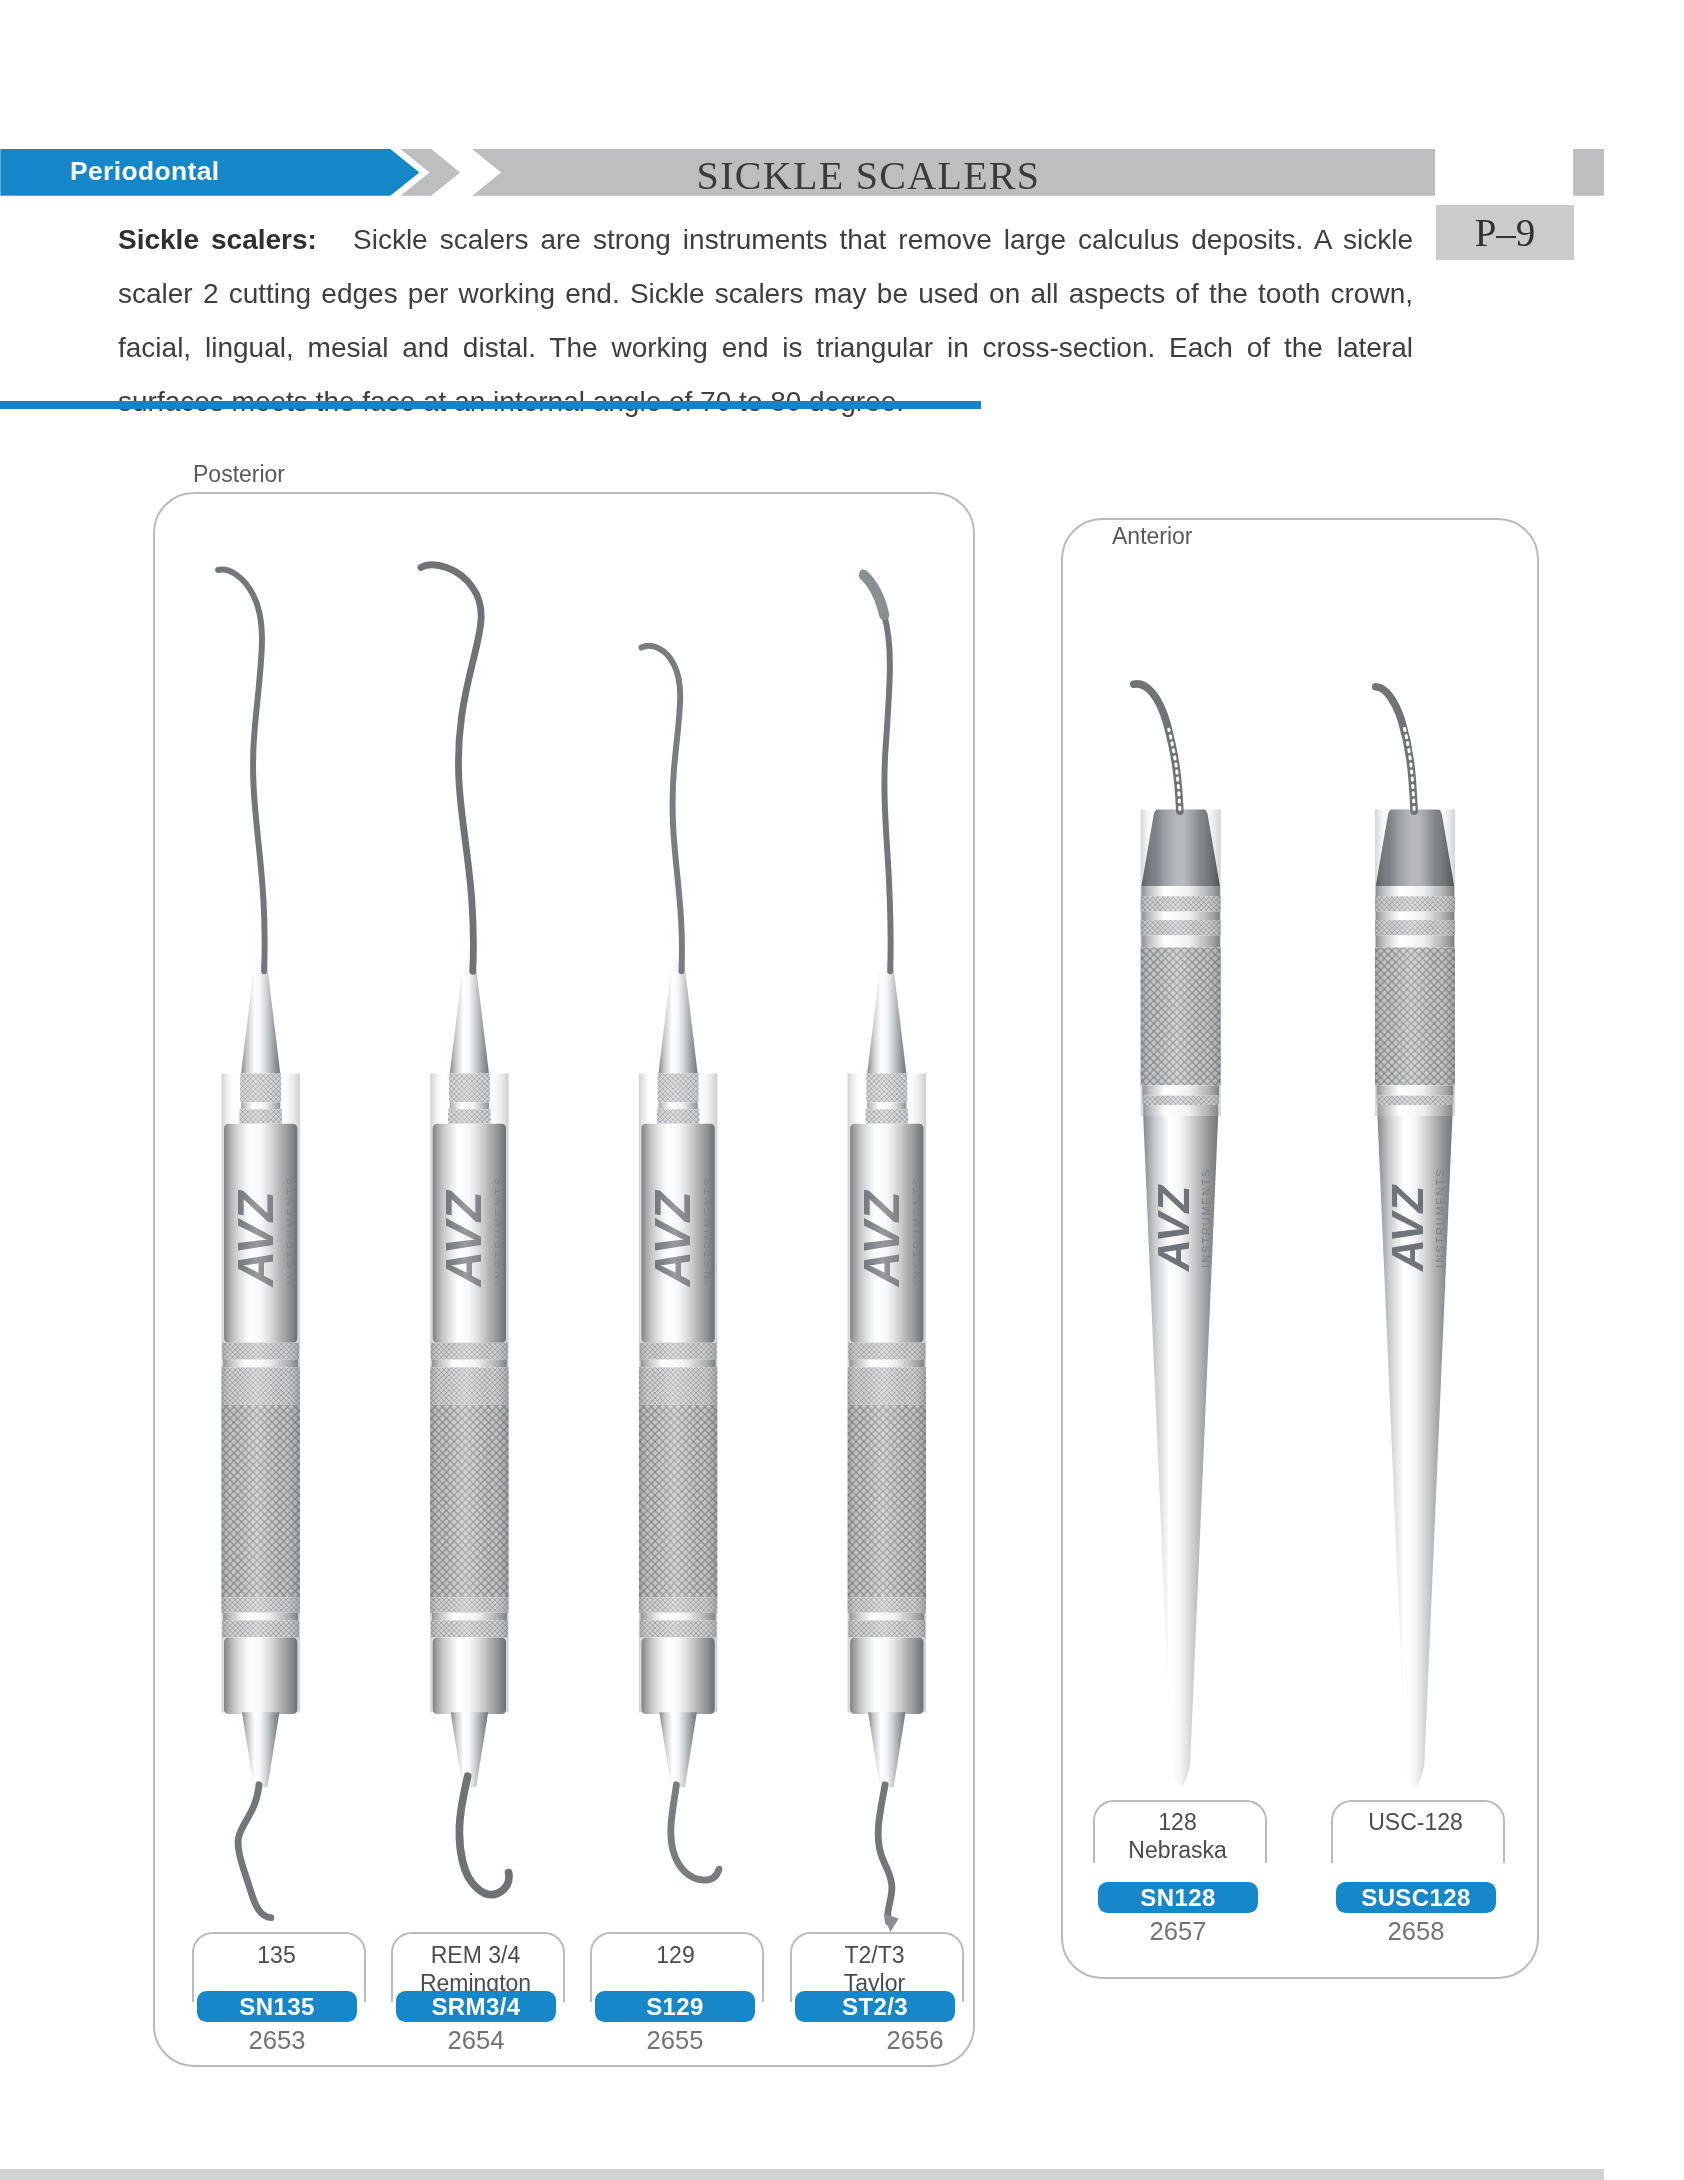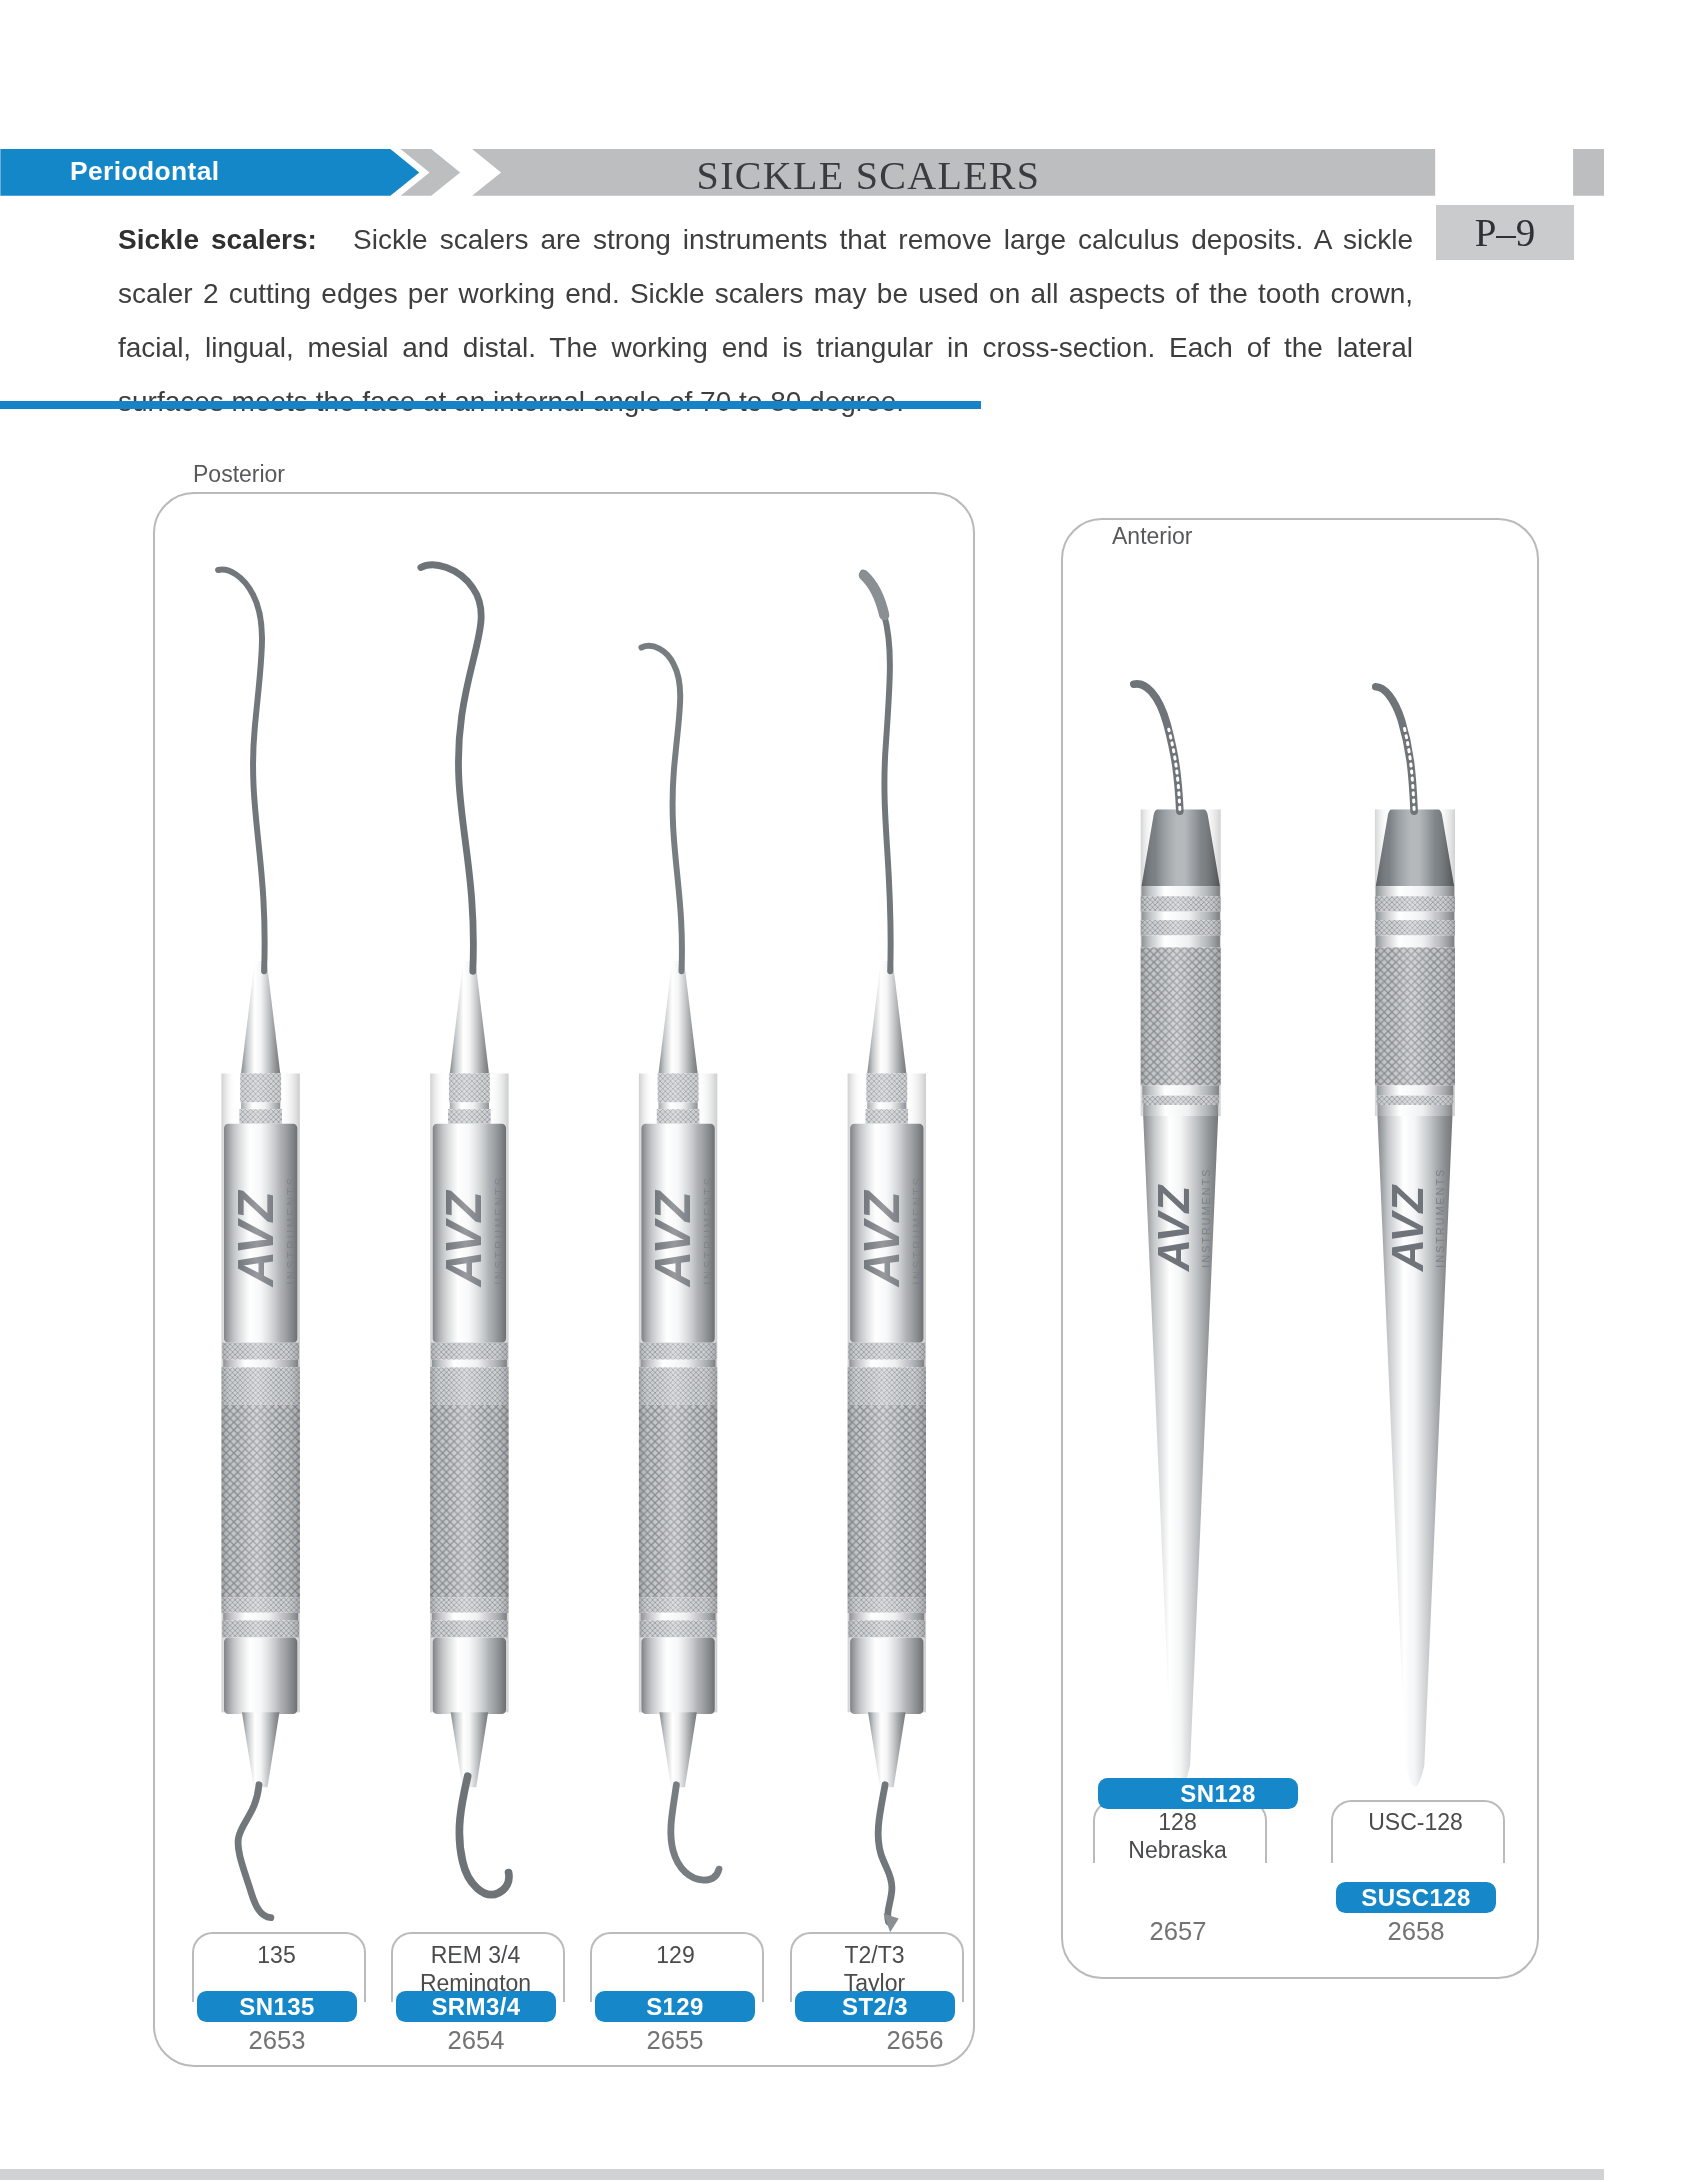--- a/index.html
+++ b/index.html
@@ -195,21 +195,21 @@
 
   <div class="bracket" style="left:790px;top:1932px;height:68px;"></div>
   <div class="plabel" style="left:781px;top:1942px;">T2/T3</div>
   <div class="plabel" style="left:781px;top:1970px;">Taylor</div>
   <div class="pill" style="left:795px;top:1991px;">ST2/3</div>
   <div class="sku" style="left:835px;top:2026px;">2656</div>
 
   <div class="bracket" style="left:1093px;top:1800px;height:61px;"></div>
   <div class="plabel" style="left:1084px;top:1809px;">128</div>
   <div class="plabel" style="left:1084px;top:1837px;">Nebraska</div>
-  <div class="pill" style="left:1098px;top:1778px;padding-left:40px;">SN128</div>
+  <div class="pill" style="left:1098px;top:1882px;">SN128</div>
   <div class="sku" style="left:1098px;top:1917px;">2657</div>
 
   <div class="bracket" style="left:1331px;top:1800px;height:61px;"></div>
   <div class="plabel" style="left:1322px;top:1809px;">USC-128</div>
   <div class="plabel" style="left:1322px;top:1837px;"></div>
   <div class="pill" style="left:1336px;top:1882px;">SUSC128</div>
   <div class="sku" style="left:1336px;top:1917px;">2658</div>
 
   <div class="footer-bar"></div>
 </div>

